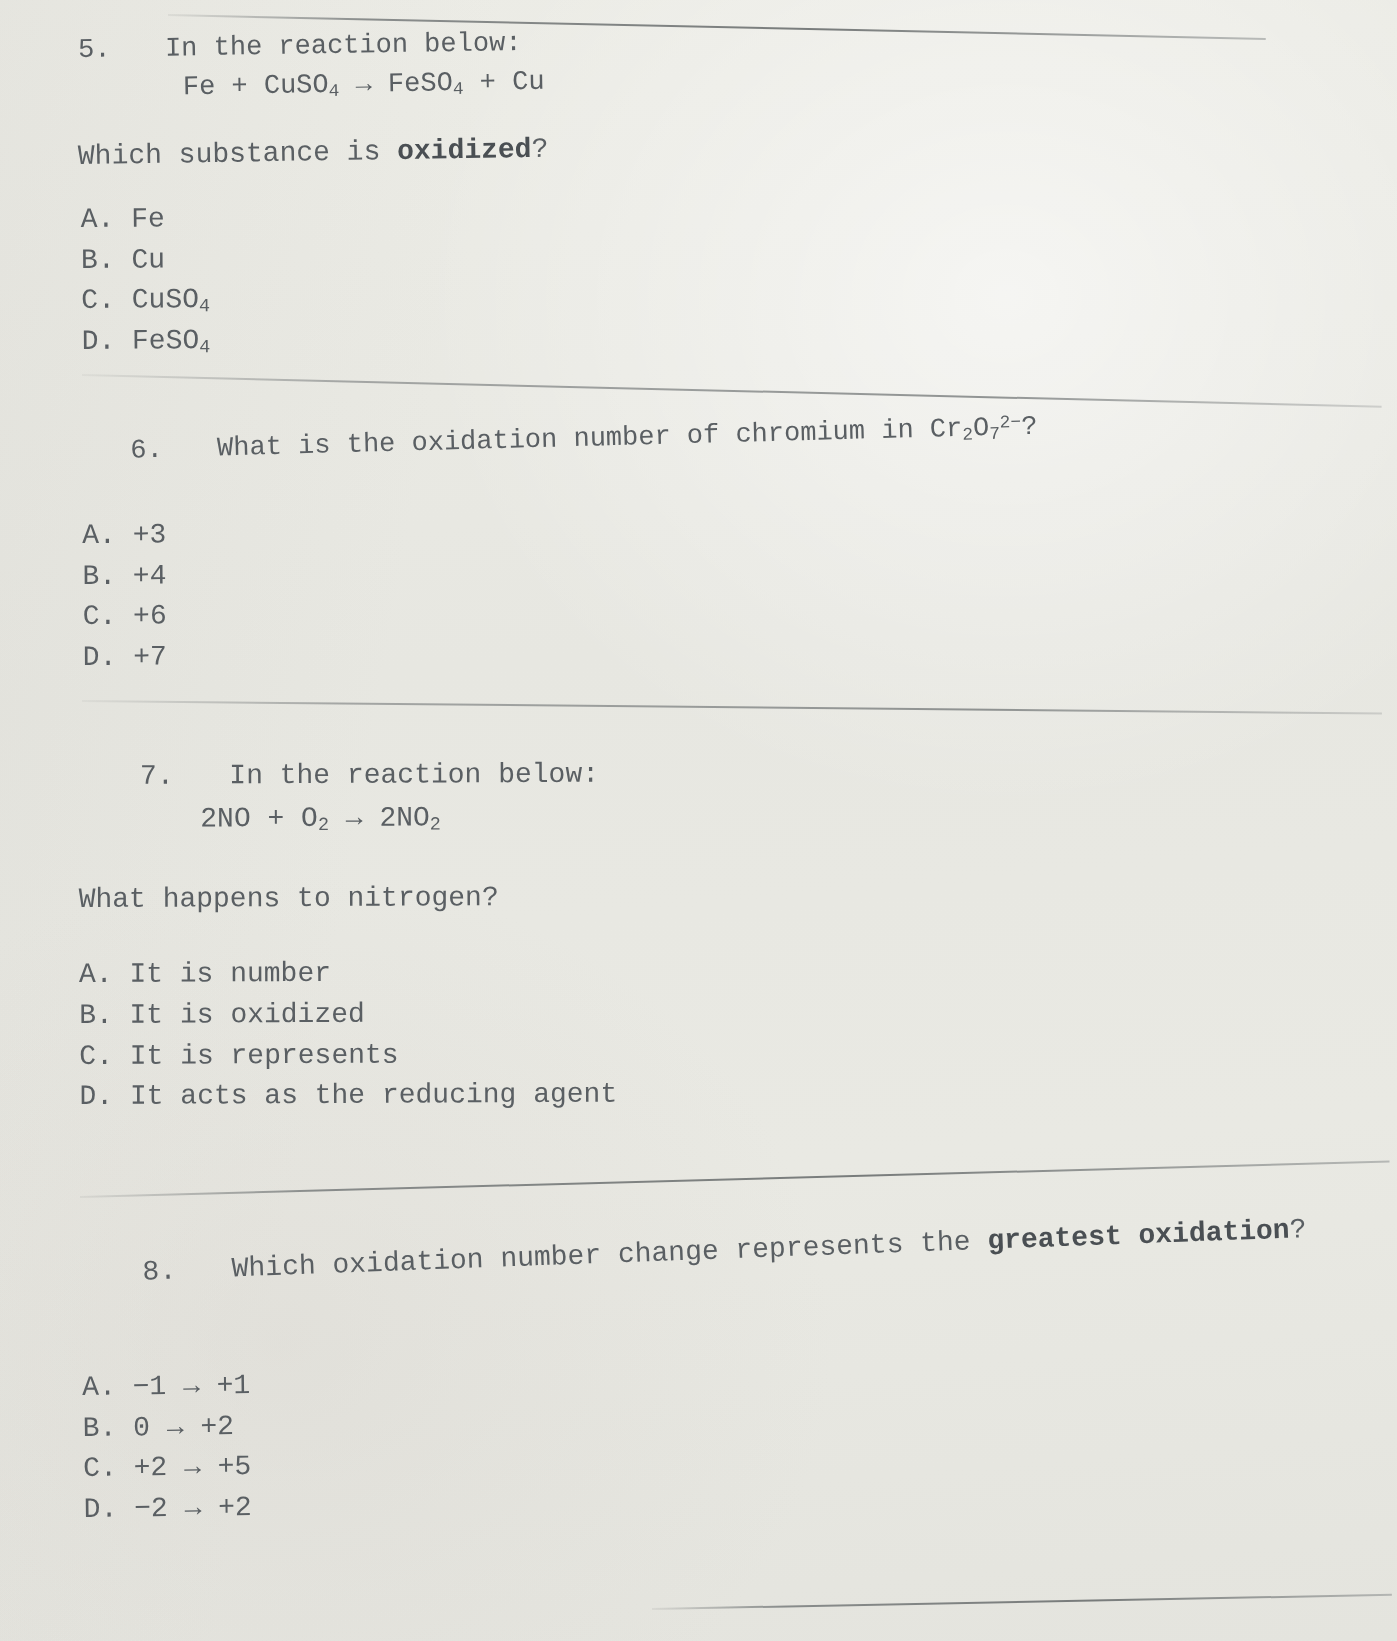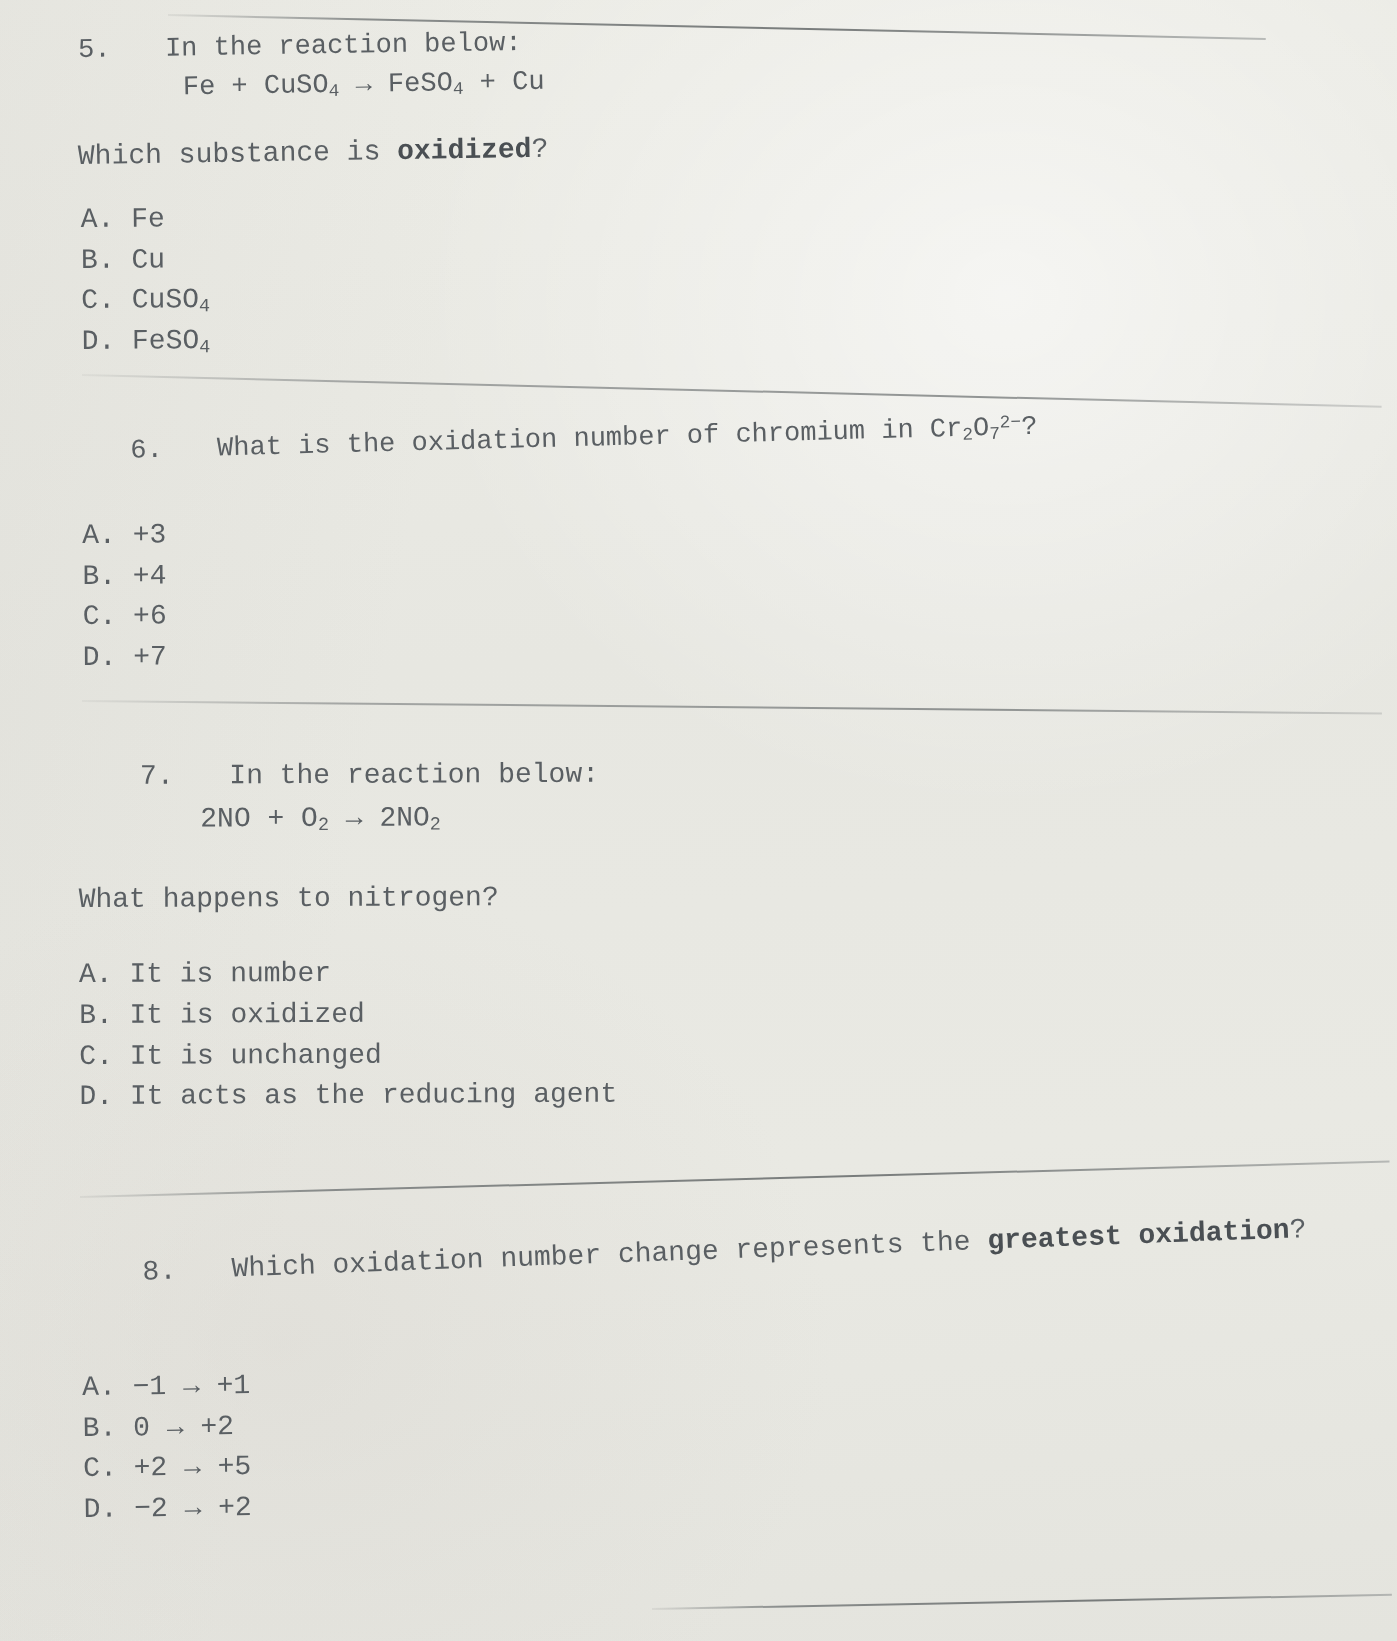--- a/index.html
+++ b/index.html
@@ -119,21 +119,21 @@
     <div class="qhead" style="margin-left:62px; font-size:28px;">
       <span class="qnum">7.</span>
       <span style="display:inline-block; width:22px;"></span>
       <span>In the reaction below:</span>
     </div>
     <div class="eq" style="margin-left:122px; margin-top:8px; font-size:28px;">2NO + O<sub>2</sub> → 2NO<sub>2</sub></div>
     <div class="stem" style="margin-left:0px; margin-top:44px;">What happens to nitrogen?</div>
     <div class="opts" style="margin-top:38px;">
       <div><span>A.</span> <span>It is number</span></div>
       <div><span>B.</span> <span>It is oxidized</span></div>
-      <div><span>C.</span> <span>It is unchanged</span></div>
+      <div><span>C.</span> <span>It is represents</span></div>
       <div><span>D.</span> <span>It acts as the reducing agent</span></div>
     </div>
   </div>
 
   <div class="rule" style="left:80px; top:1196px; width:1310px; transform: rotate(-1.55deg);"></div>
 
   <div class="block" id="q8" style="left:80px; top:1258px; width:1240px; transform-origin: left top;">
     <div class="qhead" style="margin-left:62px; font-size:28px;">
       <span class="qnum">8.</span>
       <span style="display:inline-block; width:22px;"></span>

